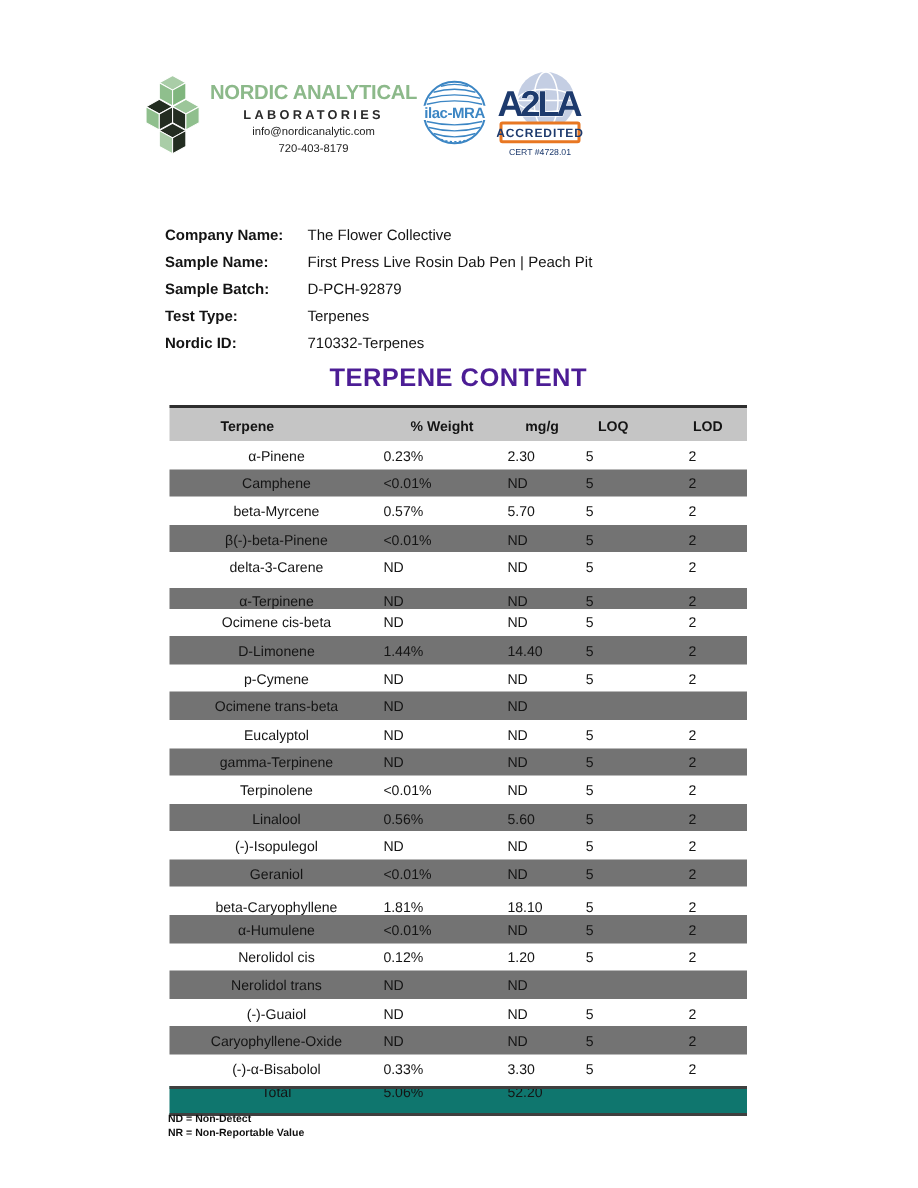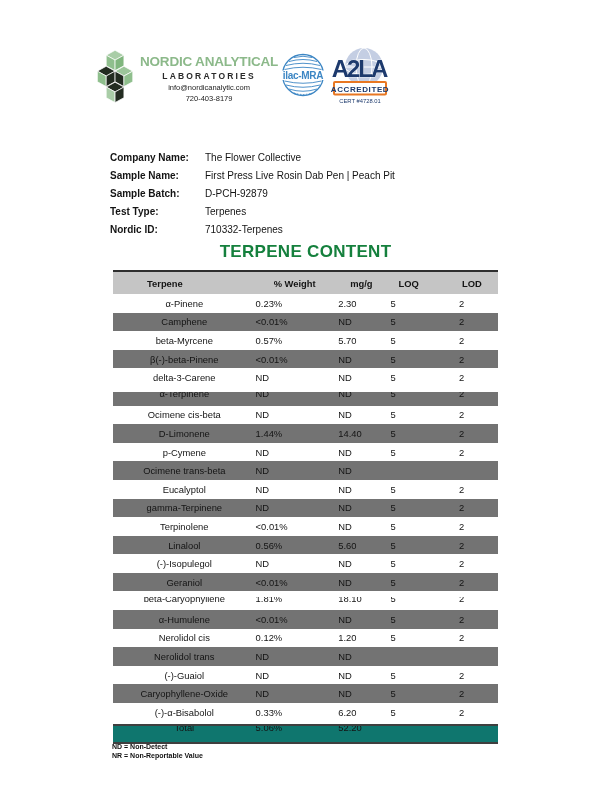--- a/index.html
+++ b/index.html
@@ -20,32 +20,32 @@
   .seal-a2la { position:absolute; left:331px; top:46px; }
 
   
   .sample-info { position:absolute; left:110px; top:148px; font-size:10px; }
   .info-row   { display:flex; height:18px; align-items:center; }
   .info-label { width:95px; font-weight:bold; }
 
   
   .section-title {
     position:absolute; left:113px; top:242px; width:385px; margin:0;
-    text-align:center; font-size:17px; font-weight:bold; letter-spacing:0.3px; color:#15803d;
+    text-align:center; font-size:17px; font-weight:bold; letter-spacing:0.3px; color:#4c1d95;
   }
 
   
   .terp-table { position:absolute; left:113px; top:270px; width:385px; font-size:9.4px; }
   .thead {
     display:flex; align-items:center; height:22px;
     background:#c5c5c5; border-top:2px solid #2e2e2e; font-weight:bold;padding-left:28px;
   }
   .row  { display:flex; align-items:center; height:18.6px; }
   .row.gray { background:#737373; }
-  .row.cut  { height:13.4px; margin-top:5.2px; overflow:hidden; align-items:flex-start; }
+  .row.cut  { height:13.4px; margin-top:5.2px; overflow:hidden; align-items:flex-end; }
   .row.cut span { margin-top:-4px; }
   .trow-total {
     display:flex; align-items:flex-start; height:16px; margin-top:2px; overflow:hidden;
     background:#0f766e; border-top:2px solid #3f3f3f; border-bottom:2.5px solid #3f3f3f;
   }
   .trow-total span { margin-top:-3.5px; }
 
   .c1 { width:150px; text-align:center; }
   .thead .c1 { text-align:left; padding-left:6px; box-sizing:border-box; }
   .c2 { width:87px; } .c3 { width:55px; } .c4 { width:72px; } .c5 { width:41px; }
@@ -305,21 +305,21 @@
         <div class="row gray">
           <span class="c1">Caryophyllene-Oxide</span>
           <span class="c2">ND</span>
           <span class="c3">ND</span>
           <span class="c4">5</span>
           <span class="c5">2</span>
         </div>
         <div class="row white">
           <span class="c1">(-)-α-Bisabolol</span>
           <span class="c2">0.33%</span>
-          <span class="c3">6.20</span>
+          <span class="c3">3.30</span>
           <span class="c4">5</span>
           <span class="c5">2</span>
         </div>
       </div>
 
     <div class="trow-total">
       <span class="c1">Total</span>
       <span class="c2">5.06%</span>
       <span class="c3">52.20</span>
       <span class="c4"></span>

